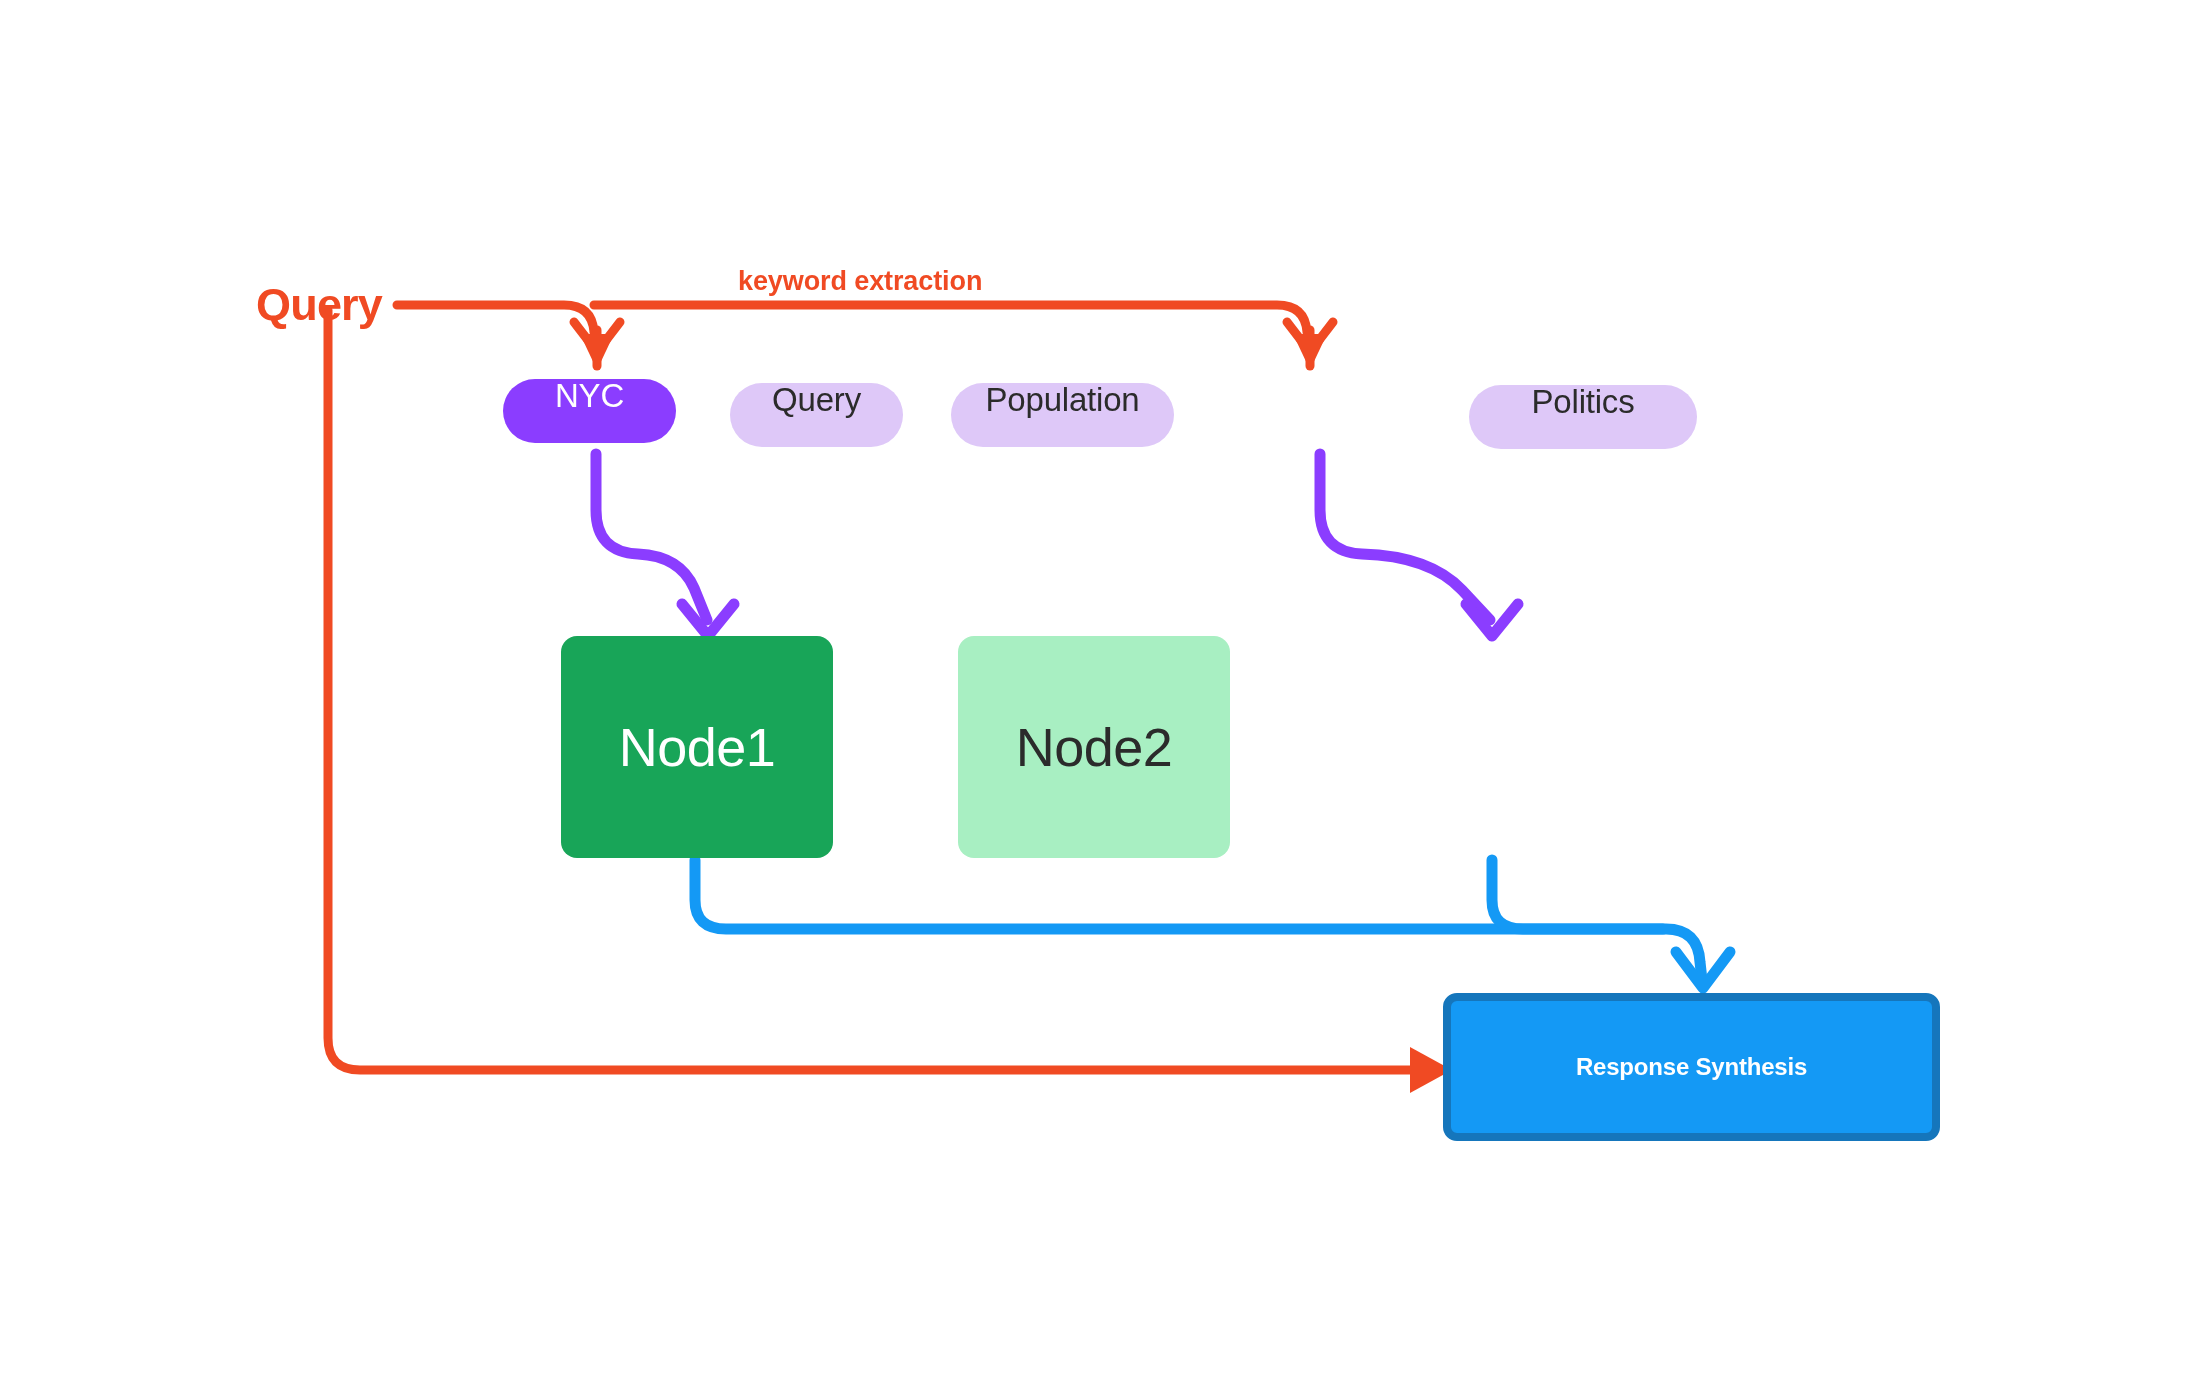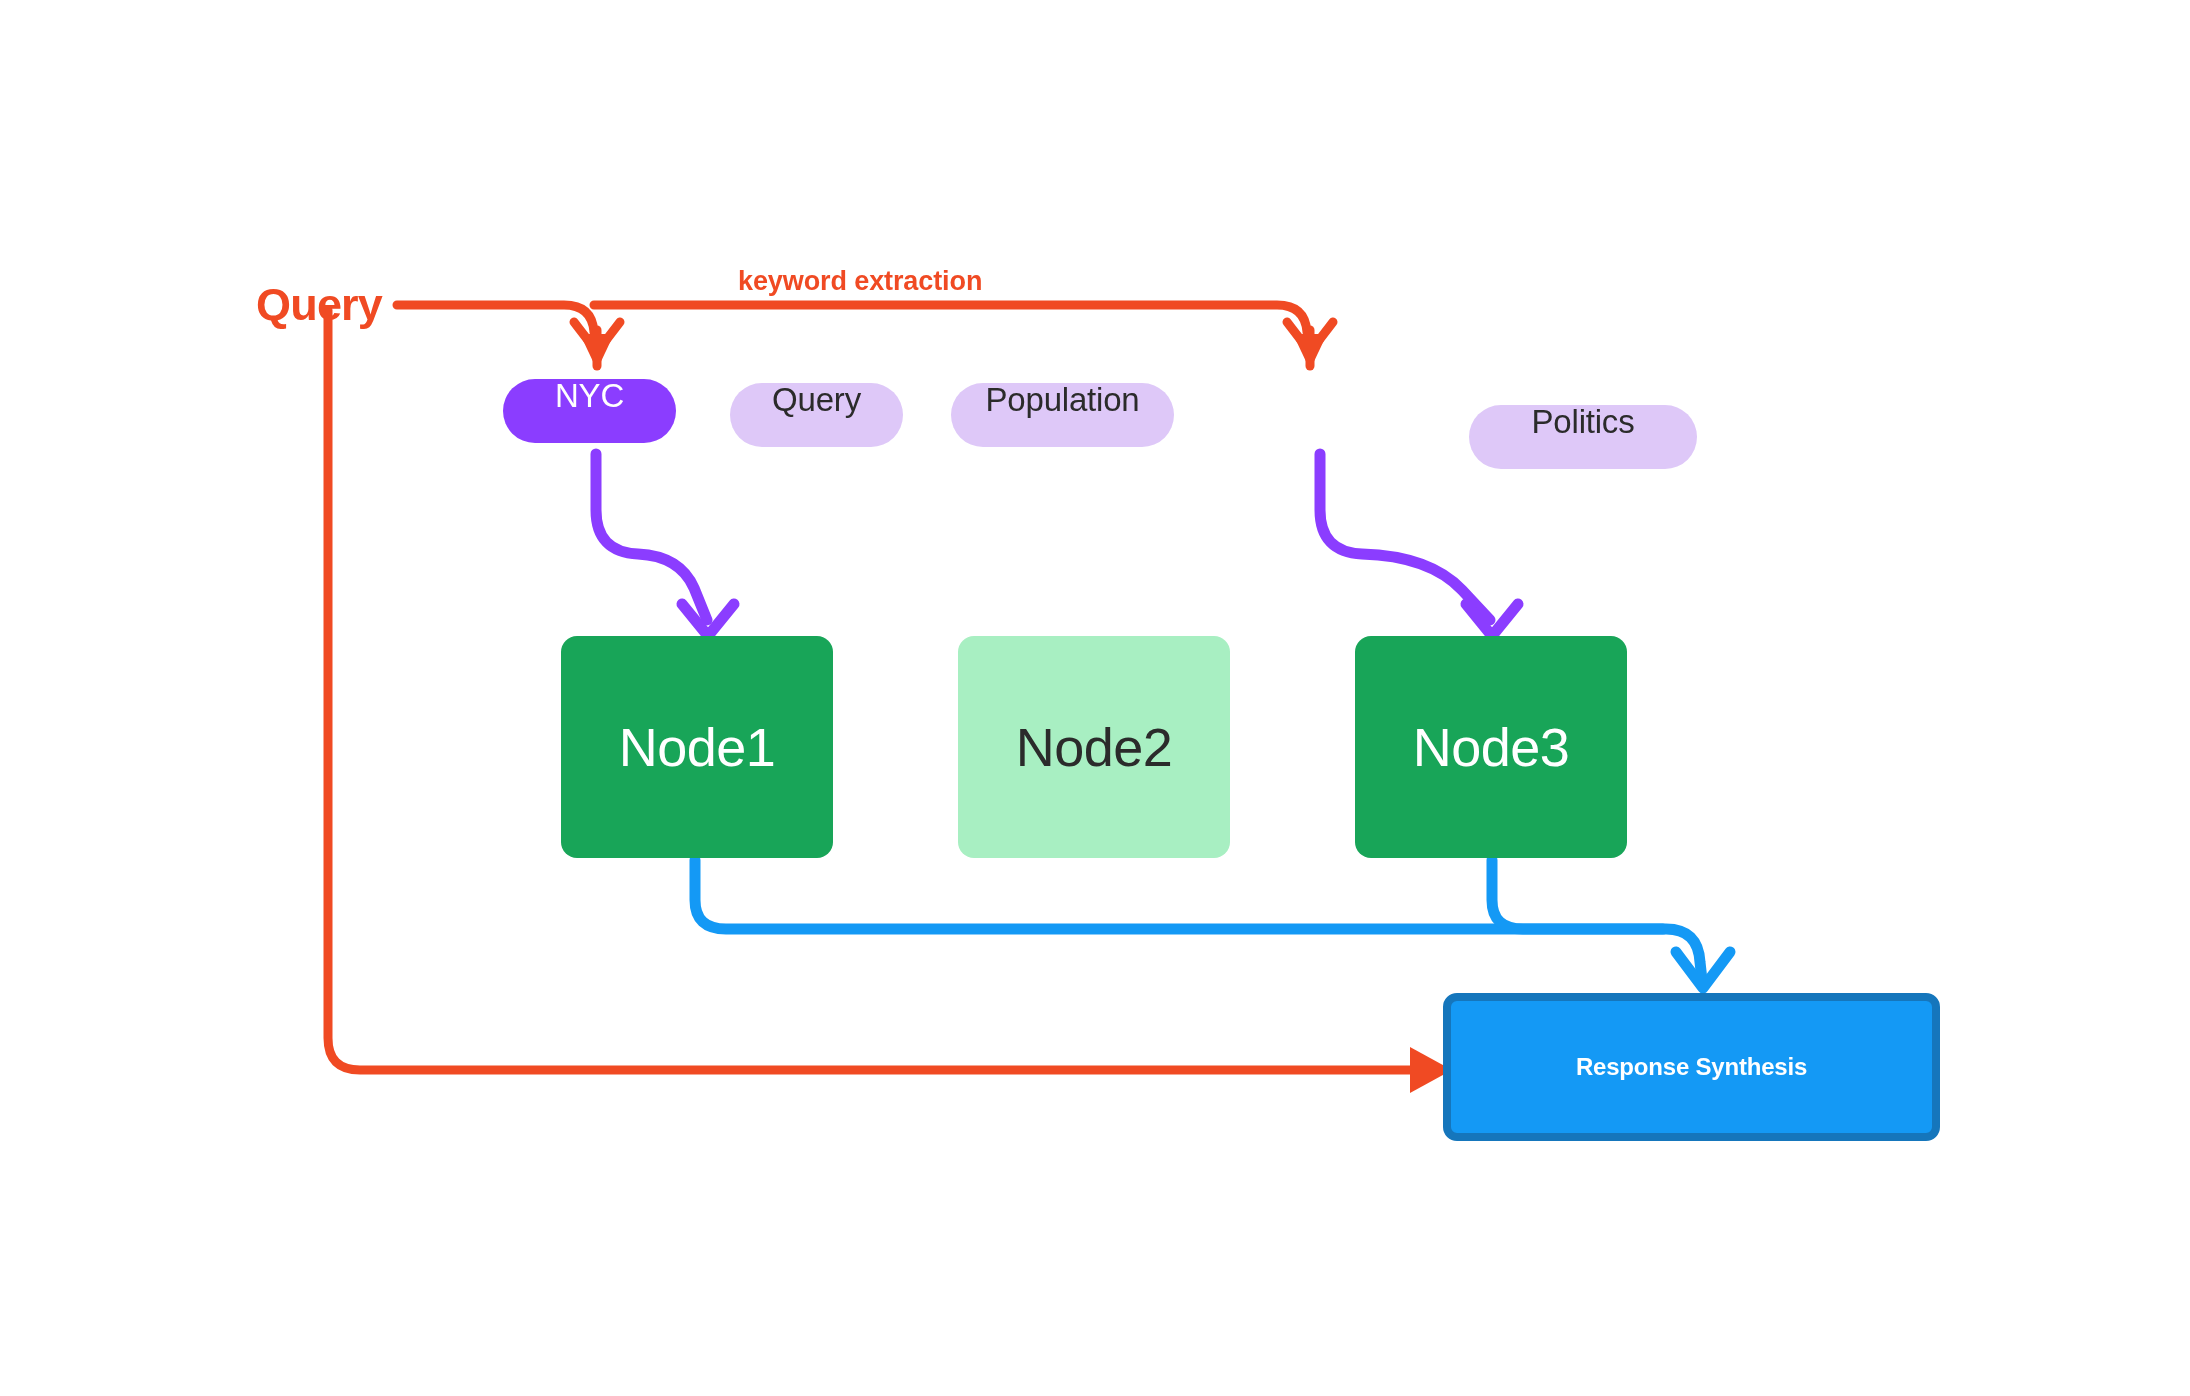--- a/index.html
+++ b/index.html
@@ -140,31 +140,28 @@
 
   <div class="pill" id="pill-0" style="left: 503px; top: 379px; width: 173px; height: 64px; background: rgb(139, 61, 255); color: rgb(255, 255, 255);">
     <span class="pill-label">NYC</span>
   </div>
   <div class="pill" id="pill-1" style="left: 730px; top: 383px; width: 173px; height: 64px; background: rgb(222, 200, 248); color: rgb(43, 43, 43);">
     <span class="pill-label">Query</span>
   </div>
   <div class="pill" id="pill-2" style="left: 951px; top: 383px; width: 223px; height: 64px; background: rgb(222, 200, 248); color: rgb(43, 43, 43);">
     <span class="pill-label">Population</span>
   </div>
-  <div class="pill" id="pill-4" style="left: 1469px; top: 405px; width: 228px; height: 64px; background: rgb(222, 200, 248); color: rgb(43, 43, 43);">
+  <div class="pill" id="pill-4" style="left: 1469px; top: 385px; width: 228px; height: 64px; background: rgb(222, 200, 248); color: rgb(43, 43, 43);">
     <span class="pill-label">Politics</span>
   </div>
 
   <div class="node-box" id="node-0" style="left: 561px; top: 636px; width: 272px; height: 222px; border-radius: 16px; background: rgb(24, 165, 88); color: rgb(255, 255, 255);">
     <span class="node-label">Node1</span>
   </div>
   <div class="node-box" id="node-1" style="left: 958px; top: 636px; width: 272px; height: 222px; border-radius: 16px; background: rgb(168, 239, 194); color: rgb(43, 43, 43);">
     <span class="node-label">Node2</span>
   </div>
-  <div class="node-box" id="node-2" style="left: 1355px; top: 636px; width: 272px; height: 222px; border-radius: 16px; background: rgb(24, 165, 88); color: rgb(255, 255, 255);">
-    <span class="node-label">Node3</span>
-  </div>
 
   <div class="synth-box" id="synth-box" style="left: 1443px; top: 993px; width: 497px; height: 148px; background: rgb(20, 153, 245); color: rgb(255, 255, 255); border: 8px solid rgb(21, 118, 188); border-radius: 14px;">
     <span class="synth-label">Response Synthesis</span>
   </div>
 
 </div>
 
 </body></html>

